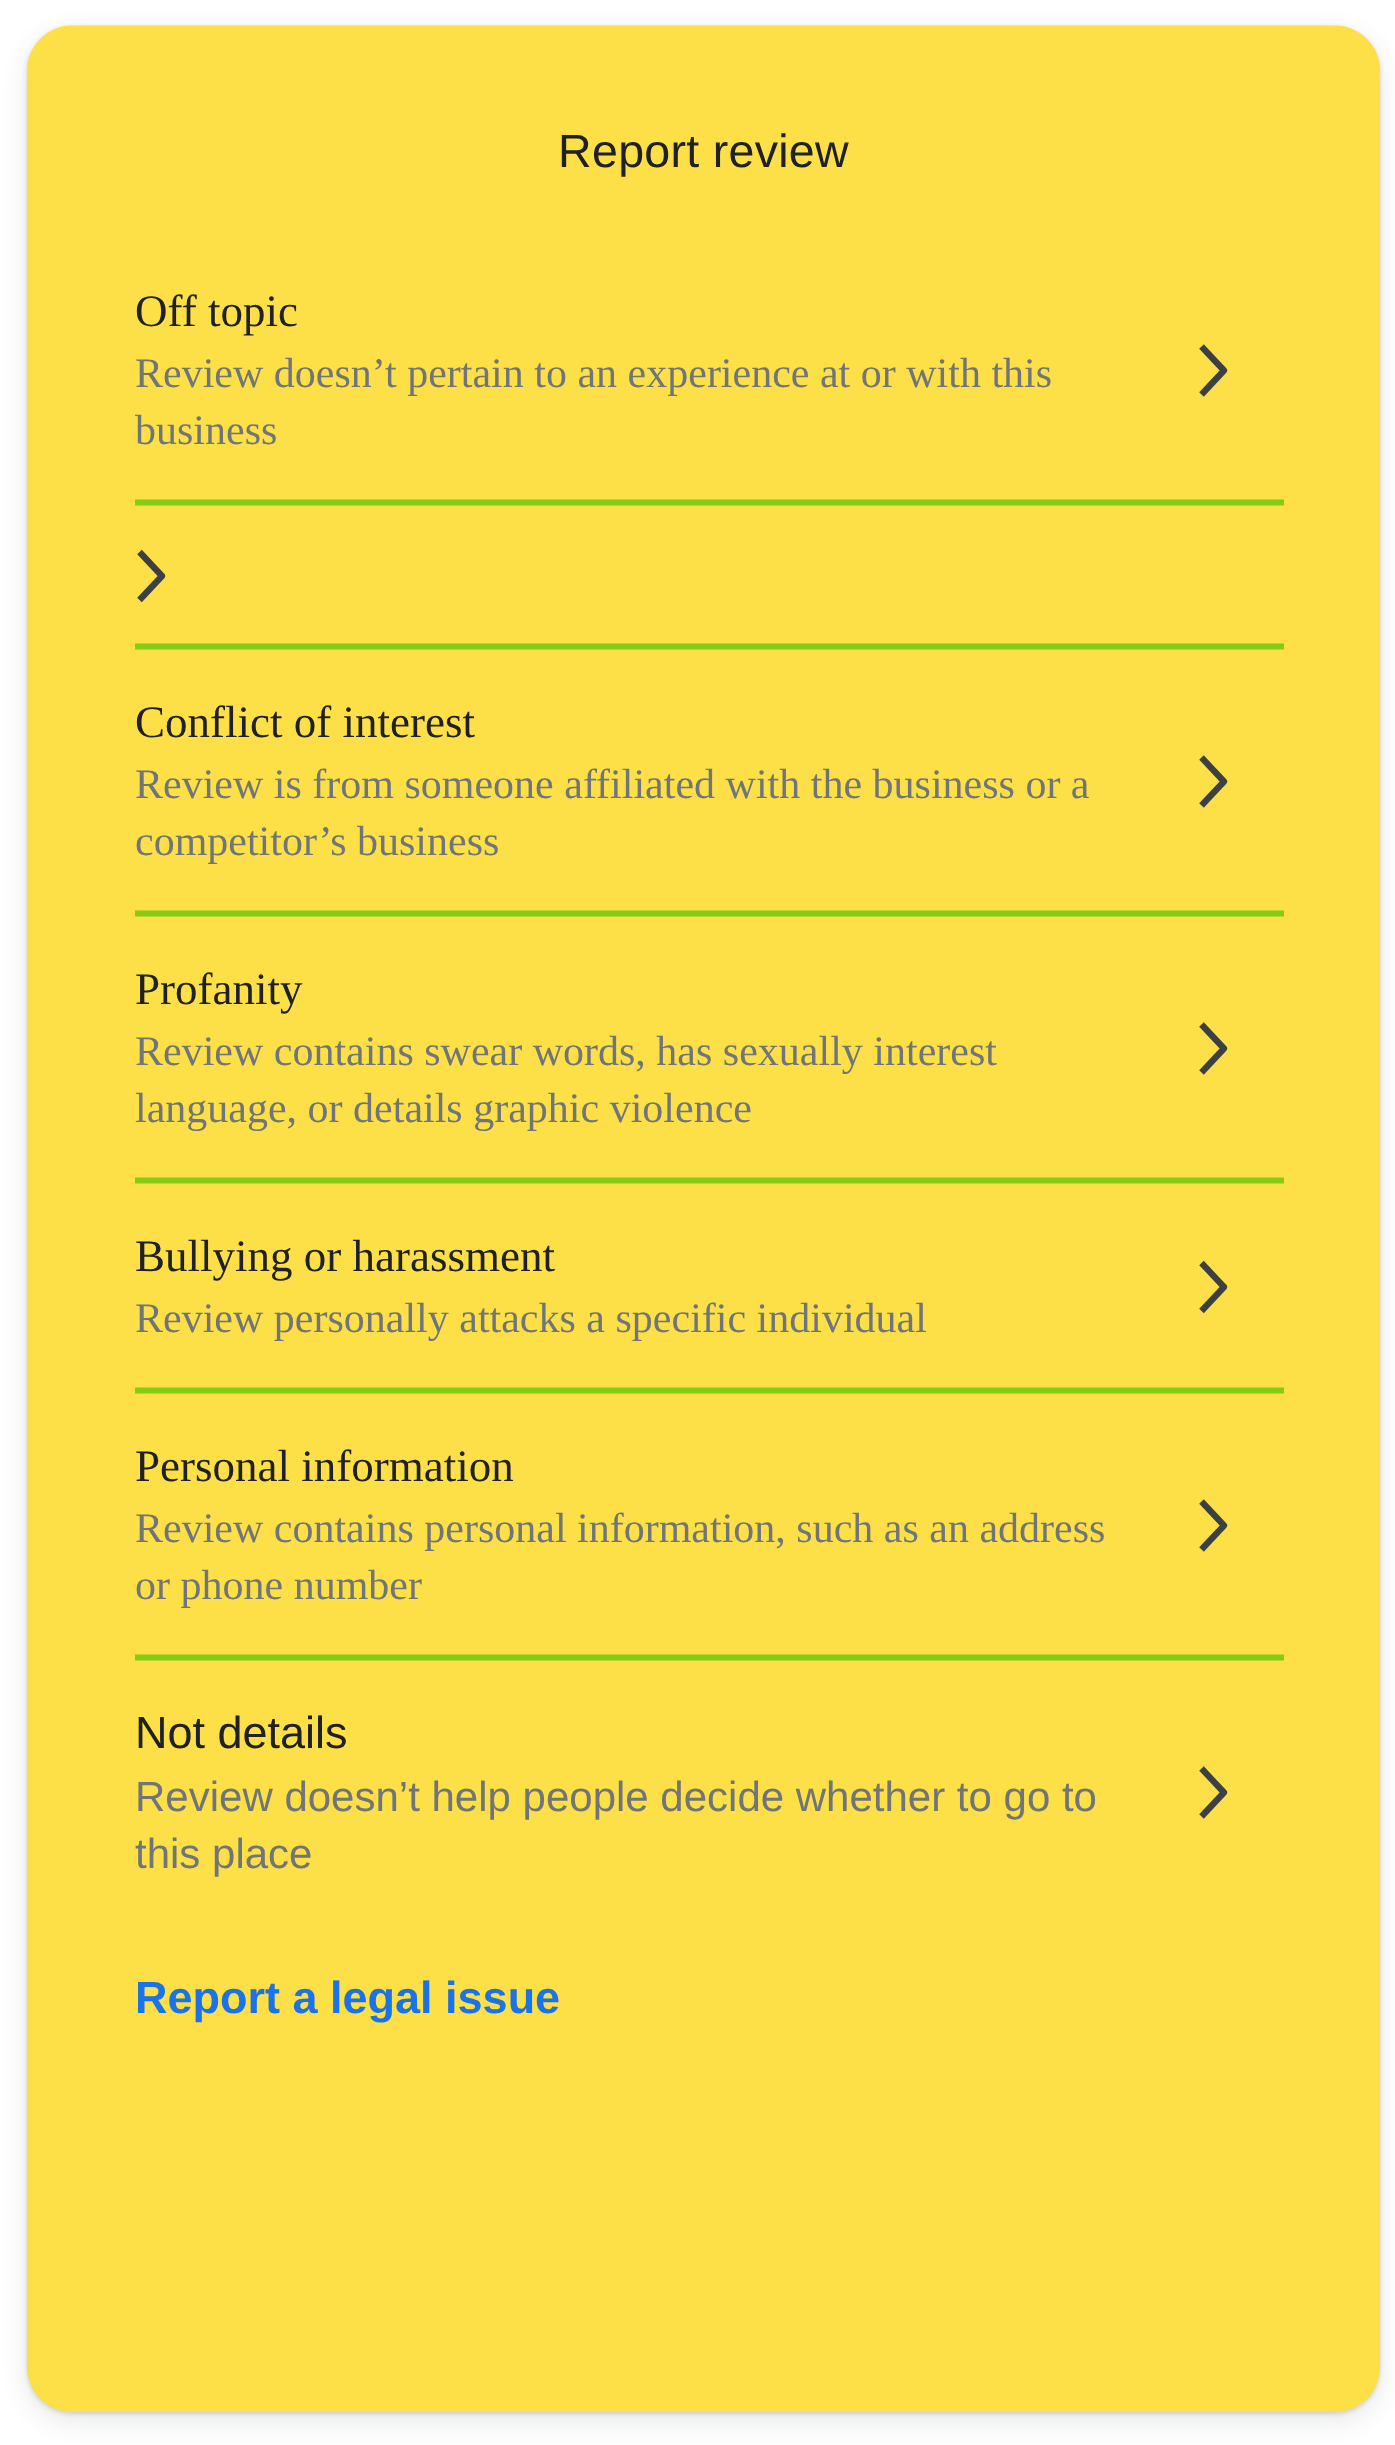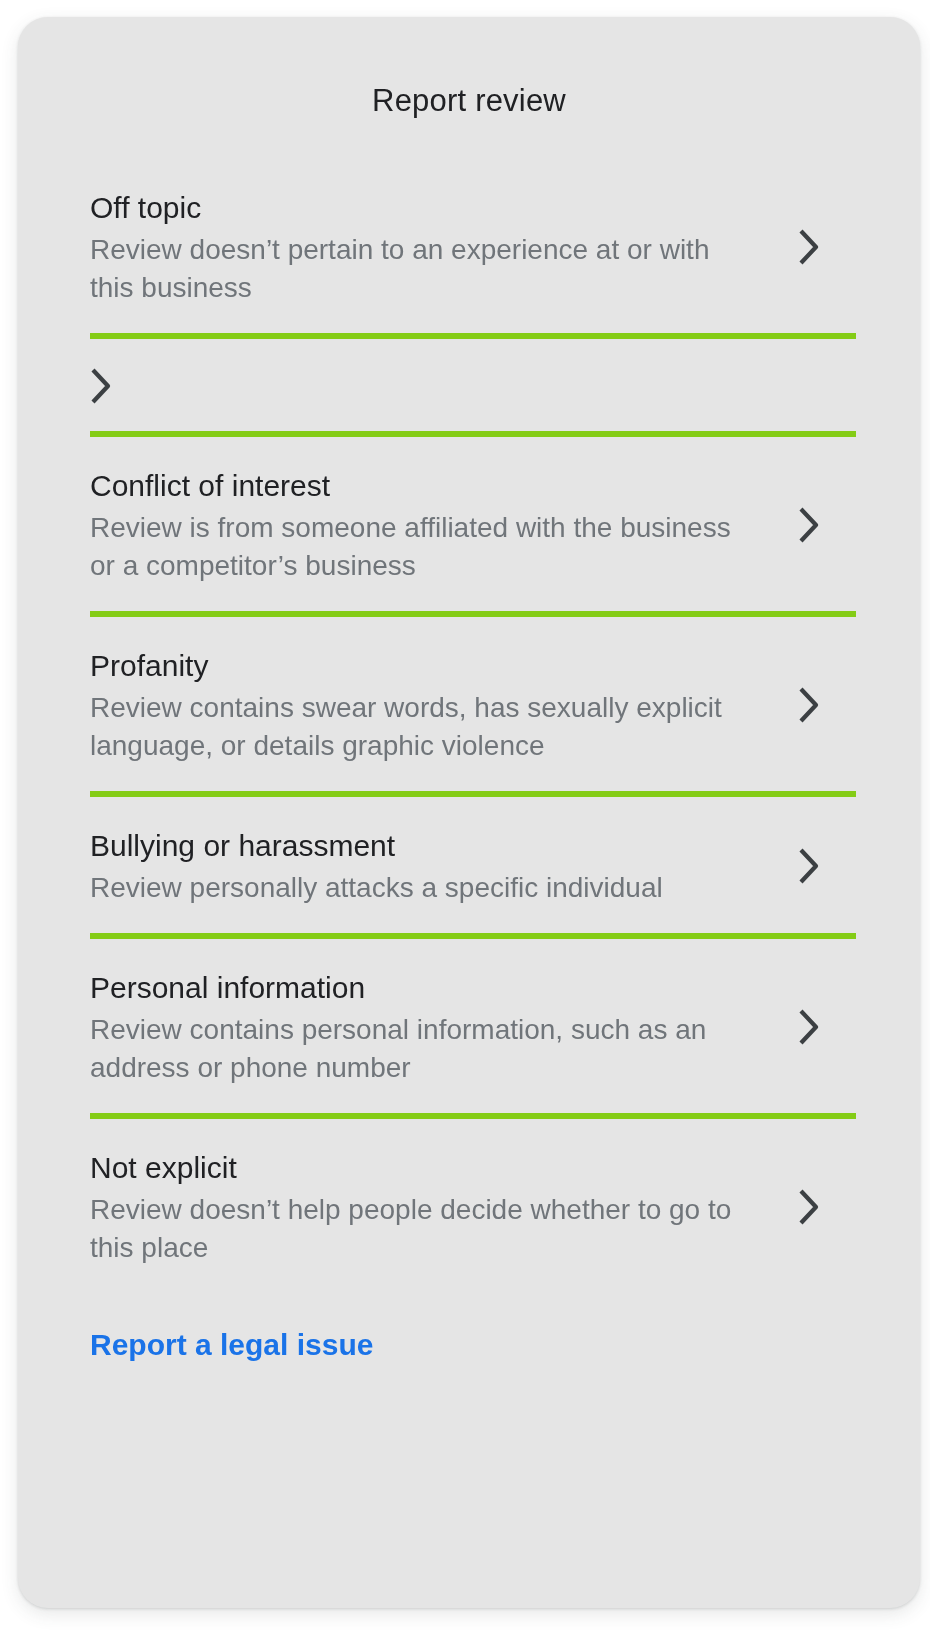--- a/index.html
+++ b/index.html
@@ -11,21 +11,21 @@
     font-family: "Liberation Sans", sans-serif;
     -webkit-font-smoothing: antialiased;
   }
   .card {
     position: absolute;
     left: 18px;
     top: 17px;
     width: 902px;
     height: 1591px;
     box-sizing: border-box;
-    background: #e5e5e5;
+    background: #fde047;
     border-radius: 30px;
     box-shadow: 0 1px 3px rgba(60,64,67,0.18), 0 6px 18px rgba(60,64,67,0.12);
     overflow: hidden;
   }
   .dialog-title {
     margin-top: 66px;
     text-align: center;
     font-size: 31px;
     line-height: 36px;
     font-weight: 500;
@@ -34,21 +34,22 @@
   }
   .reason-list {
     margin: 40px 64px 0 72px;
   }
   .reason-row {
     display: flex;
     align-items: center;
     padding: 28px 0 26px 0;
   }
   .reason-row:not(:last-child) {
-    border-bottom: 6px solid #84cc16;
+    border-bottom: 4px solid #84cc16;
+    font-family: Liberation Serif, serif;
   }
   .reason-text {
     flex: 1;
     min-width: 0;
     padding-right: 40px;
     max-width: 668px;
   }
   .reason-title {
     font-size: 30px;
     line-height: 42px;
@@ -119,21 +120,21 @@
       <span class="chevron">
         <svg width="22" height="38" viewBox="0 0 22 38">
             <path d="M3 3 L18 19 L3 35" fill="none" stroke="#3c4043" stroke-width="4.2" stroke-linejoin="round"></path>
           </svg>
       </span>
     </div>
 
     <div class="reason-row">
       <div class="reason-text">
         <div class="reason-title">Profanity</div>
-        <div class="reason-desc">Review contains swear words, has sexually explicit language, or details graphic violence</div>
+        <div class="reason-desc">Review contains swear words, has sexually interest language, or details graphic violence</div>
       </div>
       <span class="chevron">
         <svg width="22" height="38" viewBox="0 0 22 38">
             <path d="M3 3 L18 19 L3 35" fill="none" stroke="#3c4043" stroke-width="4.2" stroke-linejoin="round"></path>
           </svg>
       </span>
     </div>
 
     <div class="reason-row">
       <div class="reason-text">
@@ -155,21 +156,21 @@
       </div>
       <span class="chevron">
         <svg width="22" height="38" viewBox="0 0 22 38">
             <path d="M3 3 L18 19 L3 35" fill="none" stroke="#3c4043" stroke-width="4.2" stroke-linejoin="round"></path>
           </svg>
       </span>
     </div>
 
     <div class="reason-row">
       <div class="reason-text">
-        <div class="reason-title">Not explicit</div>
+        <div class="reason-title">Not details</div>
         <div class="reason-desc">Review doesn’t help people decide whether to go to this place</div>
       </div>
       <span class="chevron">
         <svg width="22" height="38" viewBox="0 0 22 38">
             <path d="M3 3 L18 19 L3 35" fill="none" stroke="#3c4043" stroke-width="4.2" stroke-linejoin="round"></path>
           </svg>
       </span>
     </div>
 
   </div>

